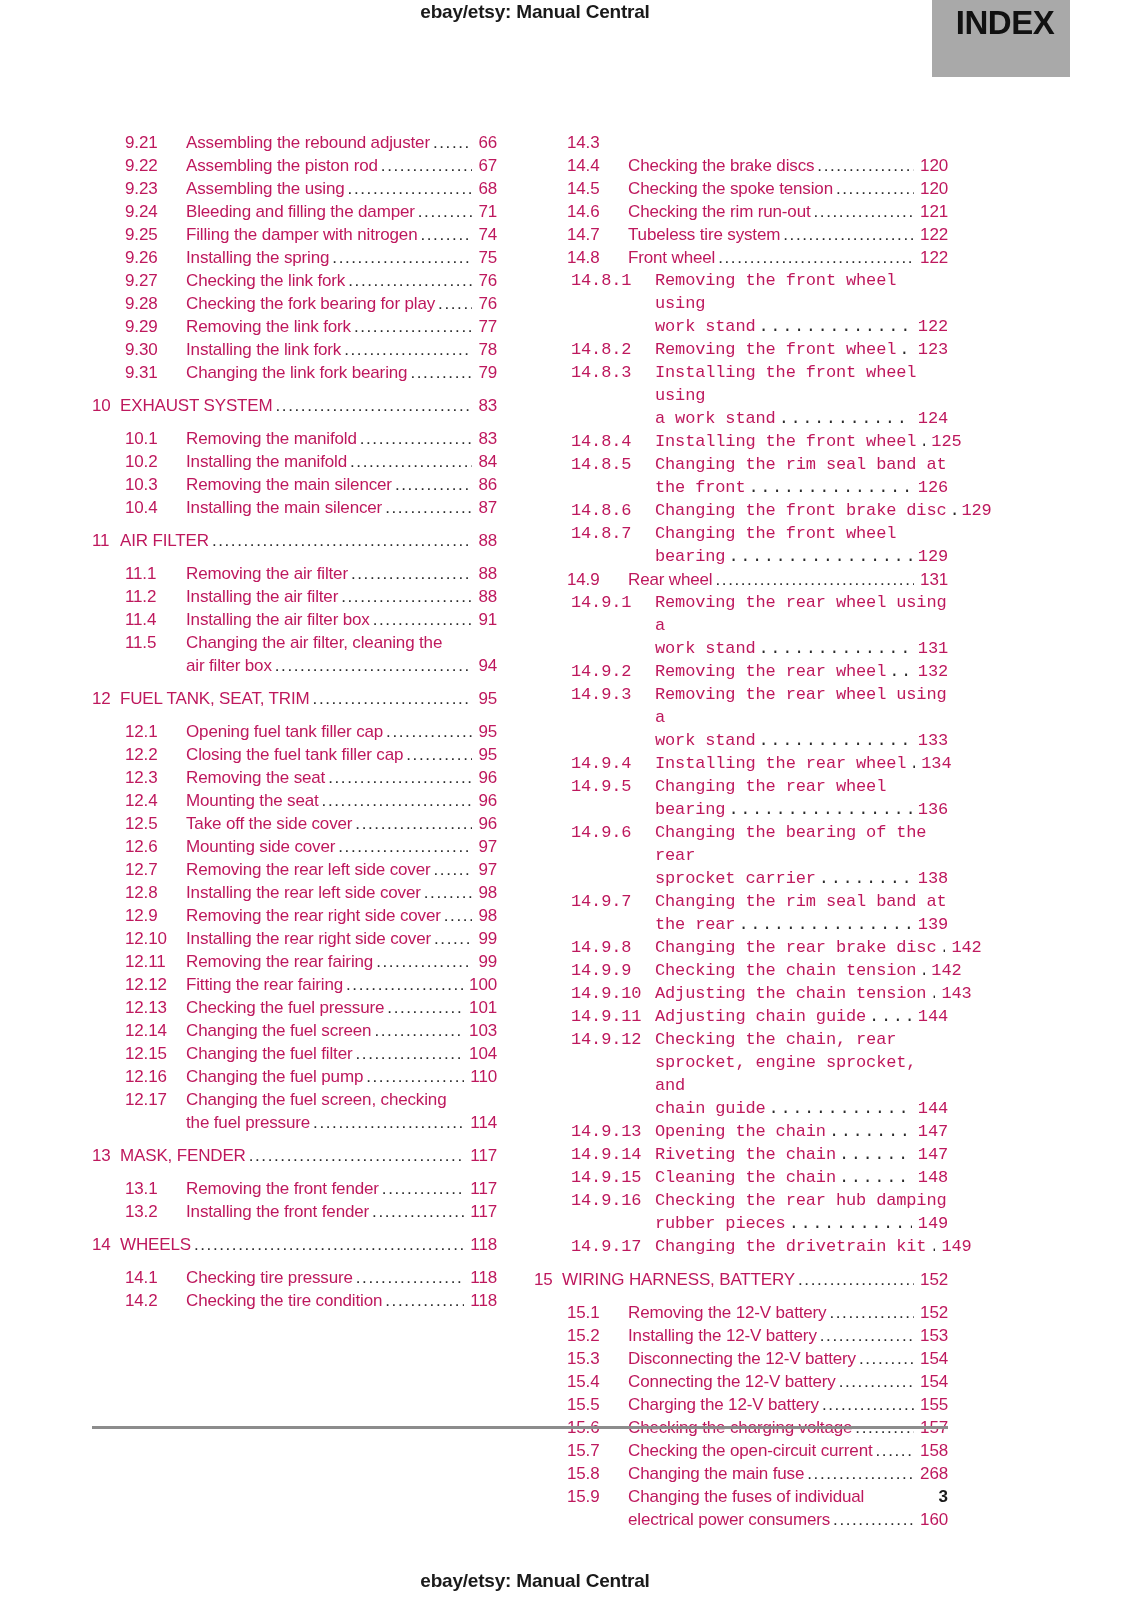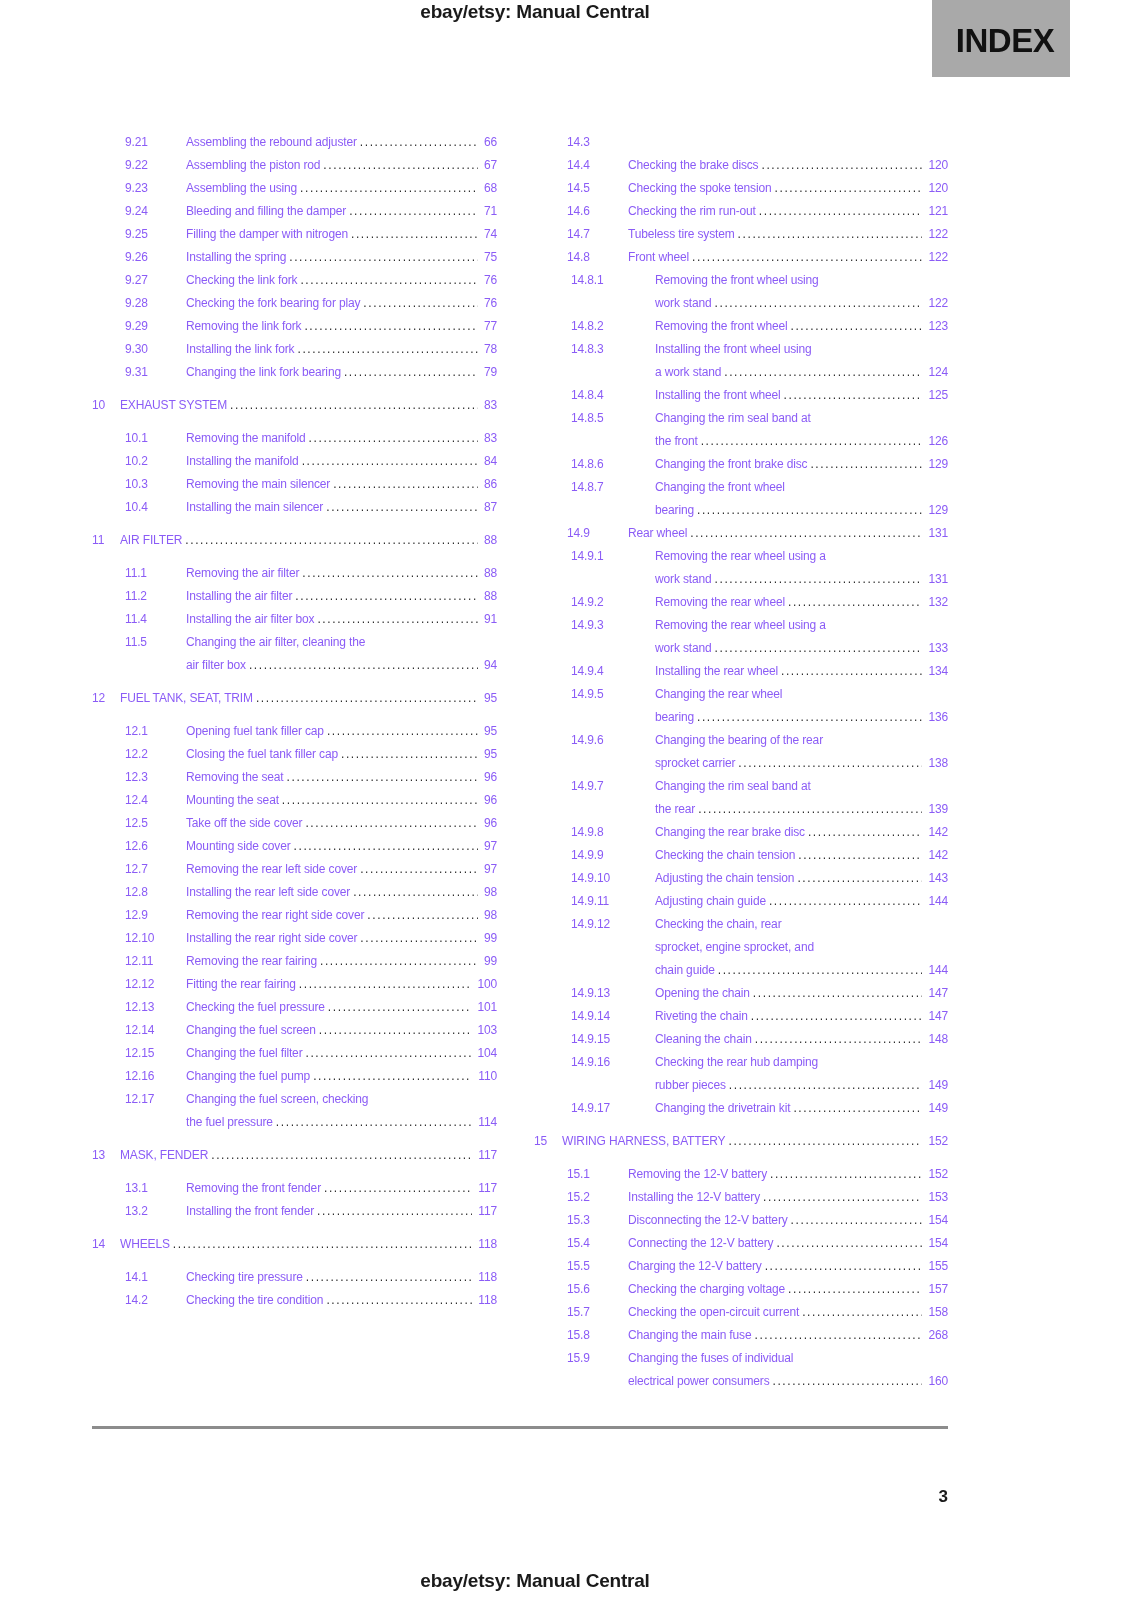--- a/index.html
+++ b/index.html
@@ -15,41 +15,41 @@
   .header-title {
     position: absolute; top: 1px; left: 0; right: 0;
     text-align: center;
     font-size: 19px; font-weight: 700; letter-spacing: -0.2px;
     color: #1a1a1a;
   }
   .index-tab {
     position: absolute; top: 0; right: 0;
     width: 138px; height: 77px;
     background: #a9a9a9;
-    display: flex; align-items: center; justify-content: center;
+    display: flex; align-items: flex-start; justify-content: center;
     font-size: 33px; font-weight: 700; letter-spacing: -0.5px;
     color: #111111;
     box-sizing: border-box; padding-left: 8px; padding-top: 4px;
   }
 
   .col {
     position: absolute; top: 131px;
-    font-size: 12px; line-height: 23px; letter-spacing: -0.15px;
-    color: #8b5cf6;
+    font-size: 17px; line-height: 23px; letter-spacing: -0.15px;
+    color: #be185d;
   }
   .col-left  { left: 92px;  width: 405px; }
   .col-right { left: 534px; width: 414px; }
 
   .entry { display: flex; align-items: baseline; }
   .entry .num { flex: 0 0 auto; }
   .lvl1 { margin-top: 10px; margin-bottom: 10px; }
   .lvl1 .num { width: 28px; }
   .lvl2 { margin-left: 33px; }
   .lvl2 .num { width: 61px; }
-  .lvl3 { margin-left: 37px; }
+  .lvl3 { margin-left: 37px; font-family: Liberation Mono, monospace; }
   .lvl3 .num { width: 84px; }
 
   .body { flex: 1 1 auto; min-width: 0; }
   .lastline { display: flex; align-items: baseline; }
   .txt { white-space: nowrap; }
   .leader {
     flex: 1 1 auto; min-width: 6px;
     overflow: hidden; white-space: nowrap;
     margin: 0 6px 0 3px;
     color: #2a2a2a;

